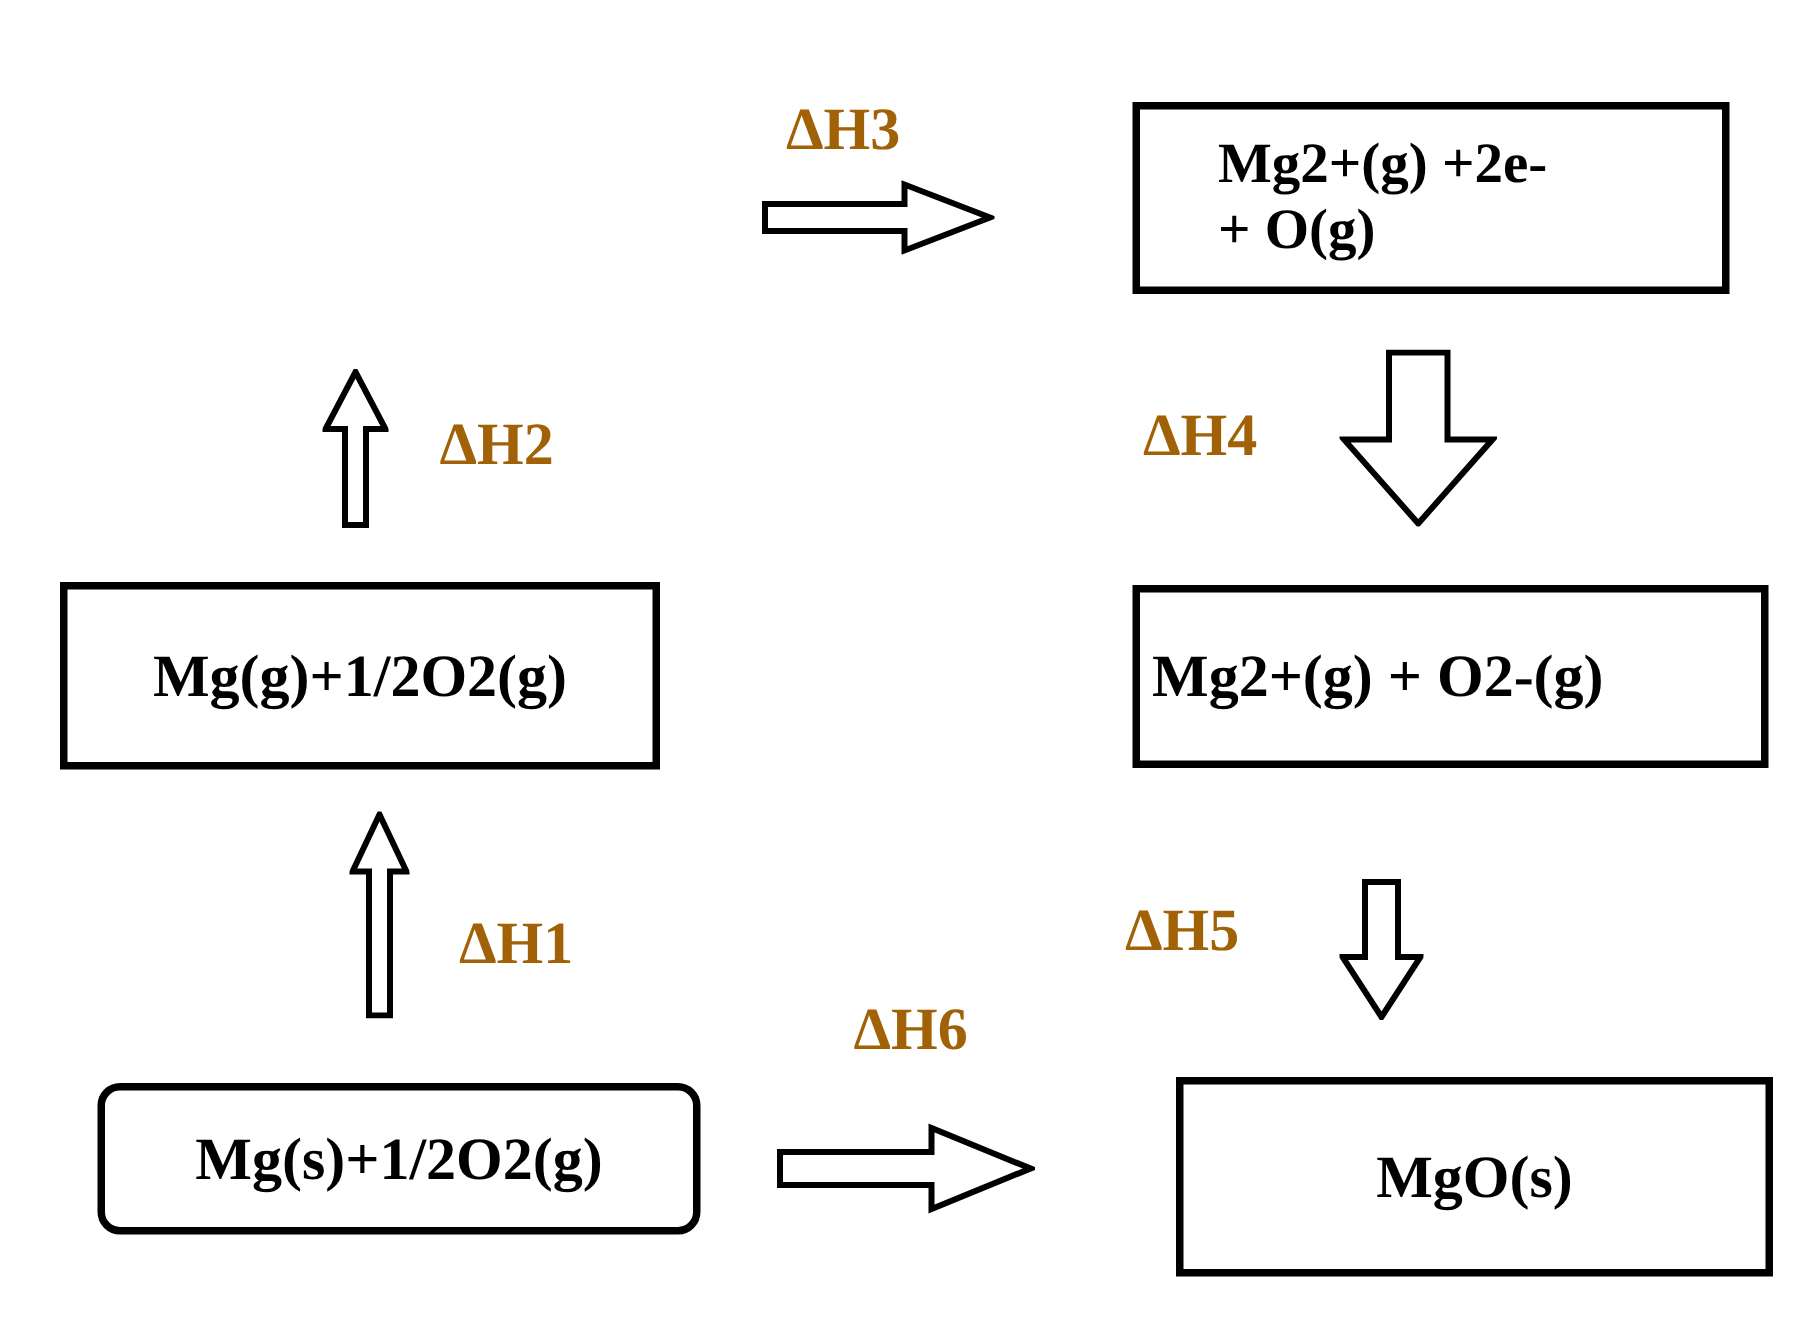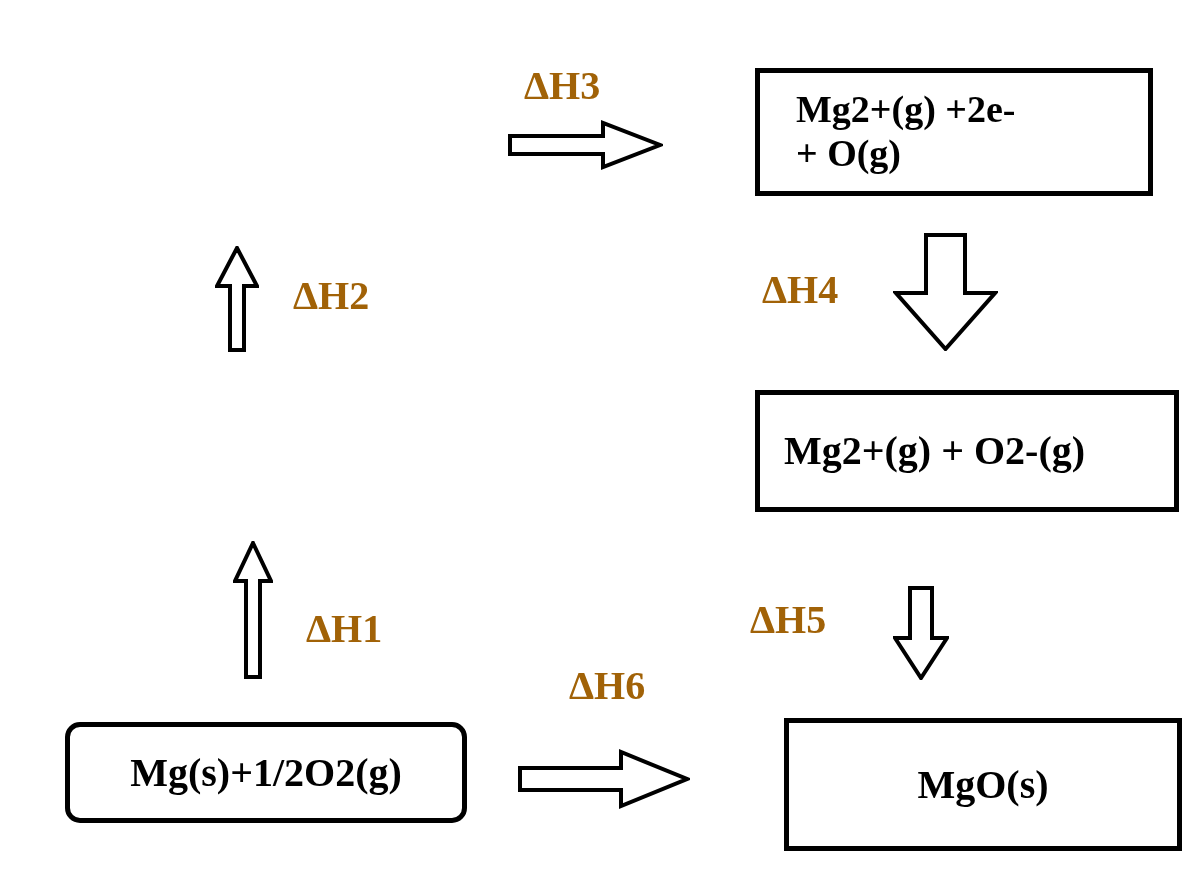--- a/index.html
+++ b/index.html
@@ -25,24 +25,24 @@
     font-weight: bold;
     font-size: 40px;
     color: #000;
     box-sizing: border-box;
     text-align: center;
     line-height: 1.15;
   }
   .box span { white-space: pre-line; }
   .box-tl { left: 30px;  top: 88px;  width: 402px; height: 125px; }
   .box-tr { left: 755px; top: 68px;  width: 398px; height: 128px;
-            justify-content: flex-start; padding-left: 36px; text-align: left; font-size: 38px; }
+            justify-content: flex-start; padding-left: 52px; text-align: left; font-size: 38px; }
   .box-ml { left: 40px;  top: 388px; width: 400px; height: 125px; }
   .box-mr { left: 755px; top: 390px; width: 424px; height: 122px;
-            justify-content: flex-start; padding-left: 24px; text-align: left; }
+            justify-content: flex-start; padding-left: 8px; text-align: left; }
   .box-bl { left: 65px;  top: 722px; width: 402px; height: 101px; border-radius: 15px; }
   .box-br { left: 755px; top: 718px; width: 398px; height: 133px; margin-left: 29px; }
 
   .lbl {
     position: absolute;
     font-weight: bold;
     font-size: 40px;
     color: #a16207;
     white-space: nowrap;
   }
@@ -66,20 +66,23 @@
 <body>
 
 <div class="canvas">
 
 
   <div class="box box-tr">
     <span>Mg2+(g) +2e-
 + O(g)</span>
   </div>
 
+  <div class="box box-ml">
+    <span>Mg(g)+1/2O2(g)</span>
+  </div>
 
   <div class="box box-mr">
     <span>Mg2+(g) + O2-(g)</span>
   </div>
 
   <div class="box box-bl">
     <span>Mg(s)+1/2O2(g)</span>
   </div>
 
   <div class="box box-br">

